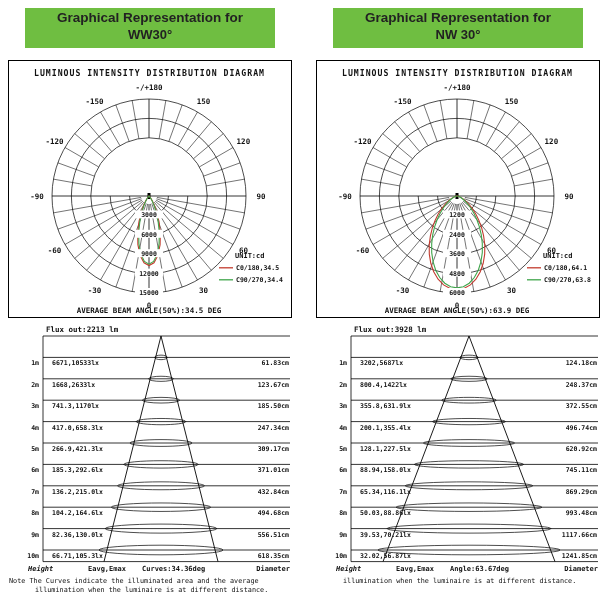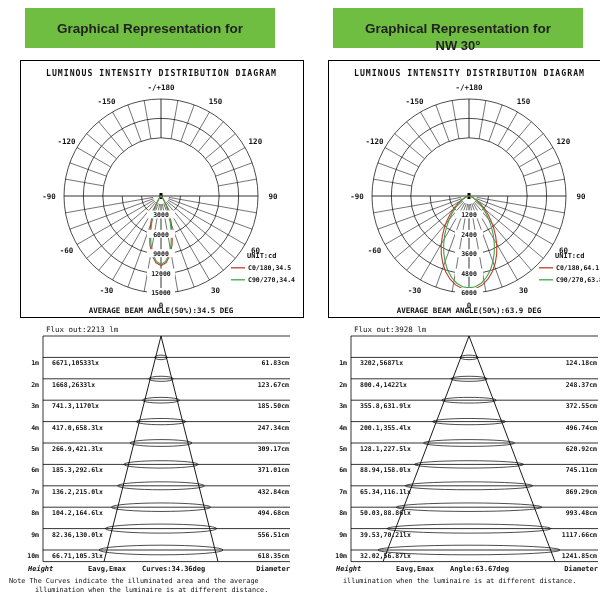--- a/index.html
+++ b/index.html
@@ -1,42 +1,43 @@
 <!DOCTYPE html>
 <html><head>
 <meta charset="utf-8">
 <style>
   html,body{margin:0;padding:0;background:#ffffff;}
   body{width:600px;height:600px;font-family:"DejaVu Sans Mono",monospace;color:#111;}
   .page{display:flex;gap:24px;padding:8px 8px 0 8px;box-sizing:border-box;width:600px;}
   .panel{width:284px;flex:0 0 284px;}
   .panel-header{width:250px;margin:0 auto 12px auto;height:40px;text-align:center;
-    font-family:"Liberation Sans",sans-serif;font-weight:700;color:#222;padding-top:12px;box-sizing:border-box;}
+    font-family:"Liberation Sans",sans-serif;font-weight:700;color:#222;padding-top:1px;box-sizing:border-box;}
   .ph-line1{font-size:13.5px;line-height:17px;}
   .ph-line2{font-size:13px;line-height:17px;}
-  .polar-box{width:284px;height:258px;border:1.5px solid #000;box-sizing:border-box;background:#fff;margin-left:12px;}
+  .polar-box{width:284px;height:258px;border:1.5px solid #000;box-sizing:border-box;background:#fff;}
   .cone-box{margin-top:6px;}
-  .flux-label{font-size:7.5px;font-weight:400;margin-left:38px;height:11px;line-height:11px;}
+  .flux-label{font-size:7.5px;font-weight:700;margin-left:38px;height:11px;line-height:11px;}
   .cone-footer{position:relative;height:10px;font-size:7px;font-weight:700;}
   .cone-footer .f-height{position:absolute;left:20px;top:0;font-style:italic;}
   .cone-footer .f-eavg{position:absolute;left:80px;top:0;}
   .cone-footer .f-angle{position:absolute;left:134px;top:0;}
   .cone-footer .f-dia{position:absolute;right:2px;top:0;}
   .note{font-size:6.8px;line-height:9px;margin-left:1px;margin-top:2px;}
   .note .n2{margin-left:26px;}
   svg{display:block;}
 </style>
 </head>
 <body>
 
 <div class="page">
 
   <section class="panel">
     <div class="panel-header" style="background: rgb(111, 190, 65); color: rgb(34, 34, 34);">
       <div class="ph-line1">Graphical Representation for</div>
+      <div class="ph-line2">WW30°</div>
     </div>
     <div class="polar-box">
       <svg width="281" height="254" viewBox="0 0 281 254">
           <text x="25" y="15" font-family="&quot;DejaVu Sans Mono&quot;,monospace" fill="#111" font-size="8.2" font-weight="700" textLength="230" lengthAdjust="spacing">LUMINOUS INTENSITY DISTRIBUTION DIAGRAM</text>
           <path d="M 120.6 135 A 19.4 19.4 0 0 0 159.4 135" fill="none" stroke="#000" stroke-width="0.7"></path>
           <path d="M 101.2 135 A 38.8 38.8 0 0 0 178.8 135" fill="none" stroke="#000" stroke-width="0.7"></path>
           <circle cx="140" cy="135" r="58.2" fill="none" stroke="#000" stroke-width="0.7"></circle>
           <circle cx="140" cy="135" r="77.6" fill="none" stroke="#000" stroke-width="0.7"></circle>
           <circle cx="140" cy="135" r="97" fill="none" stroke="#000" stroke-width="0.7"></circle>
           <line x1="129.89367605978467" y1="77.68418877468949" x2="123.15612676630776" y2="39.47364795781583" stroke="#000" stroke-width="0.55"></line>

